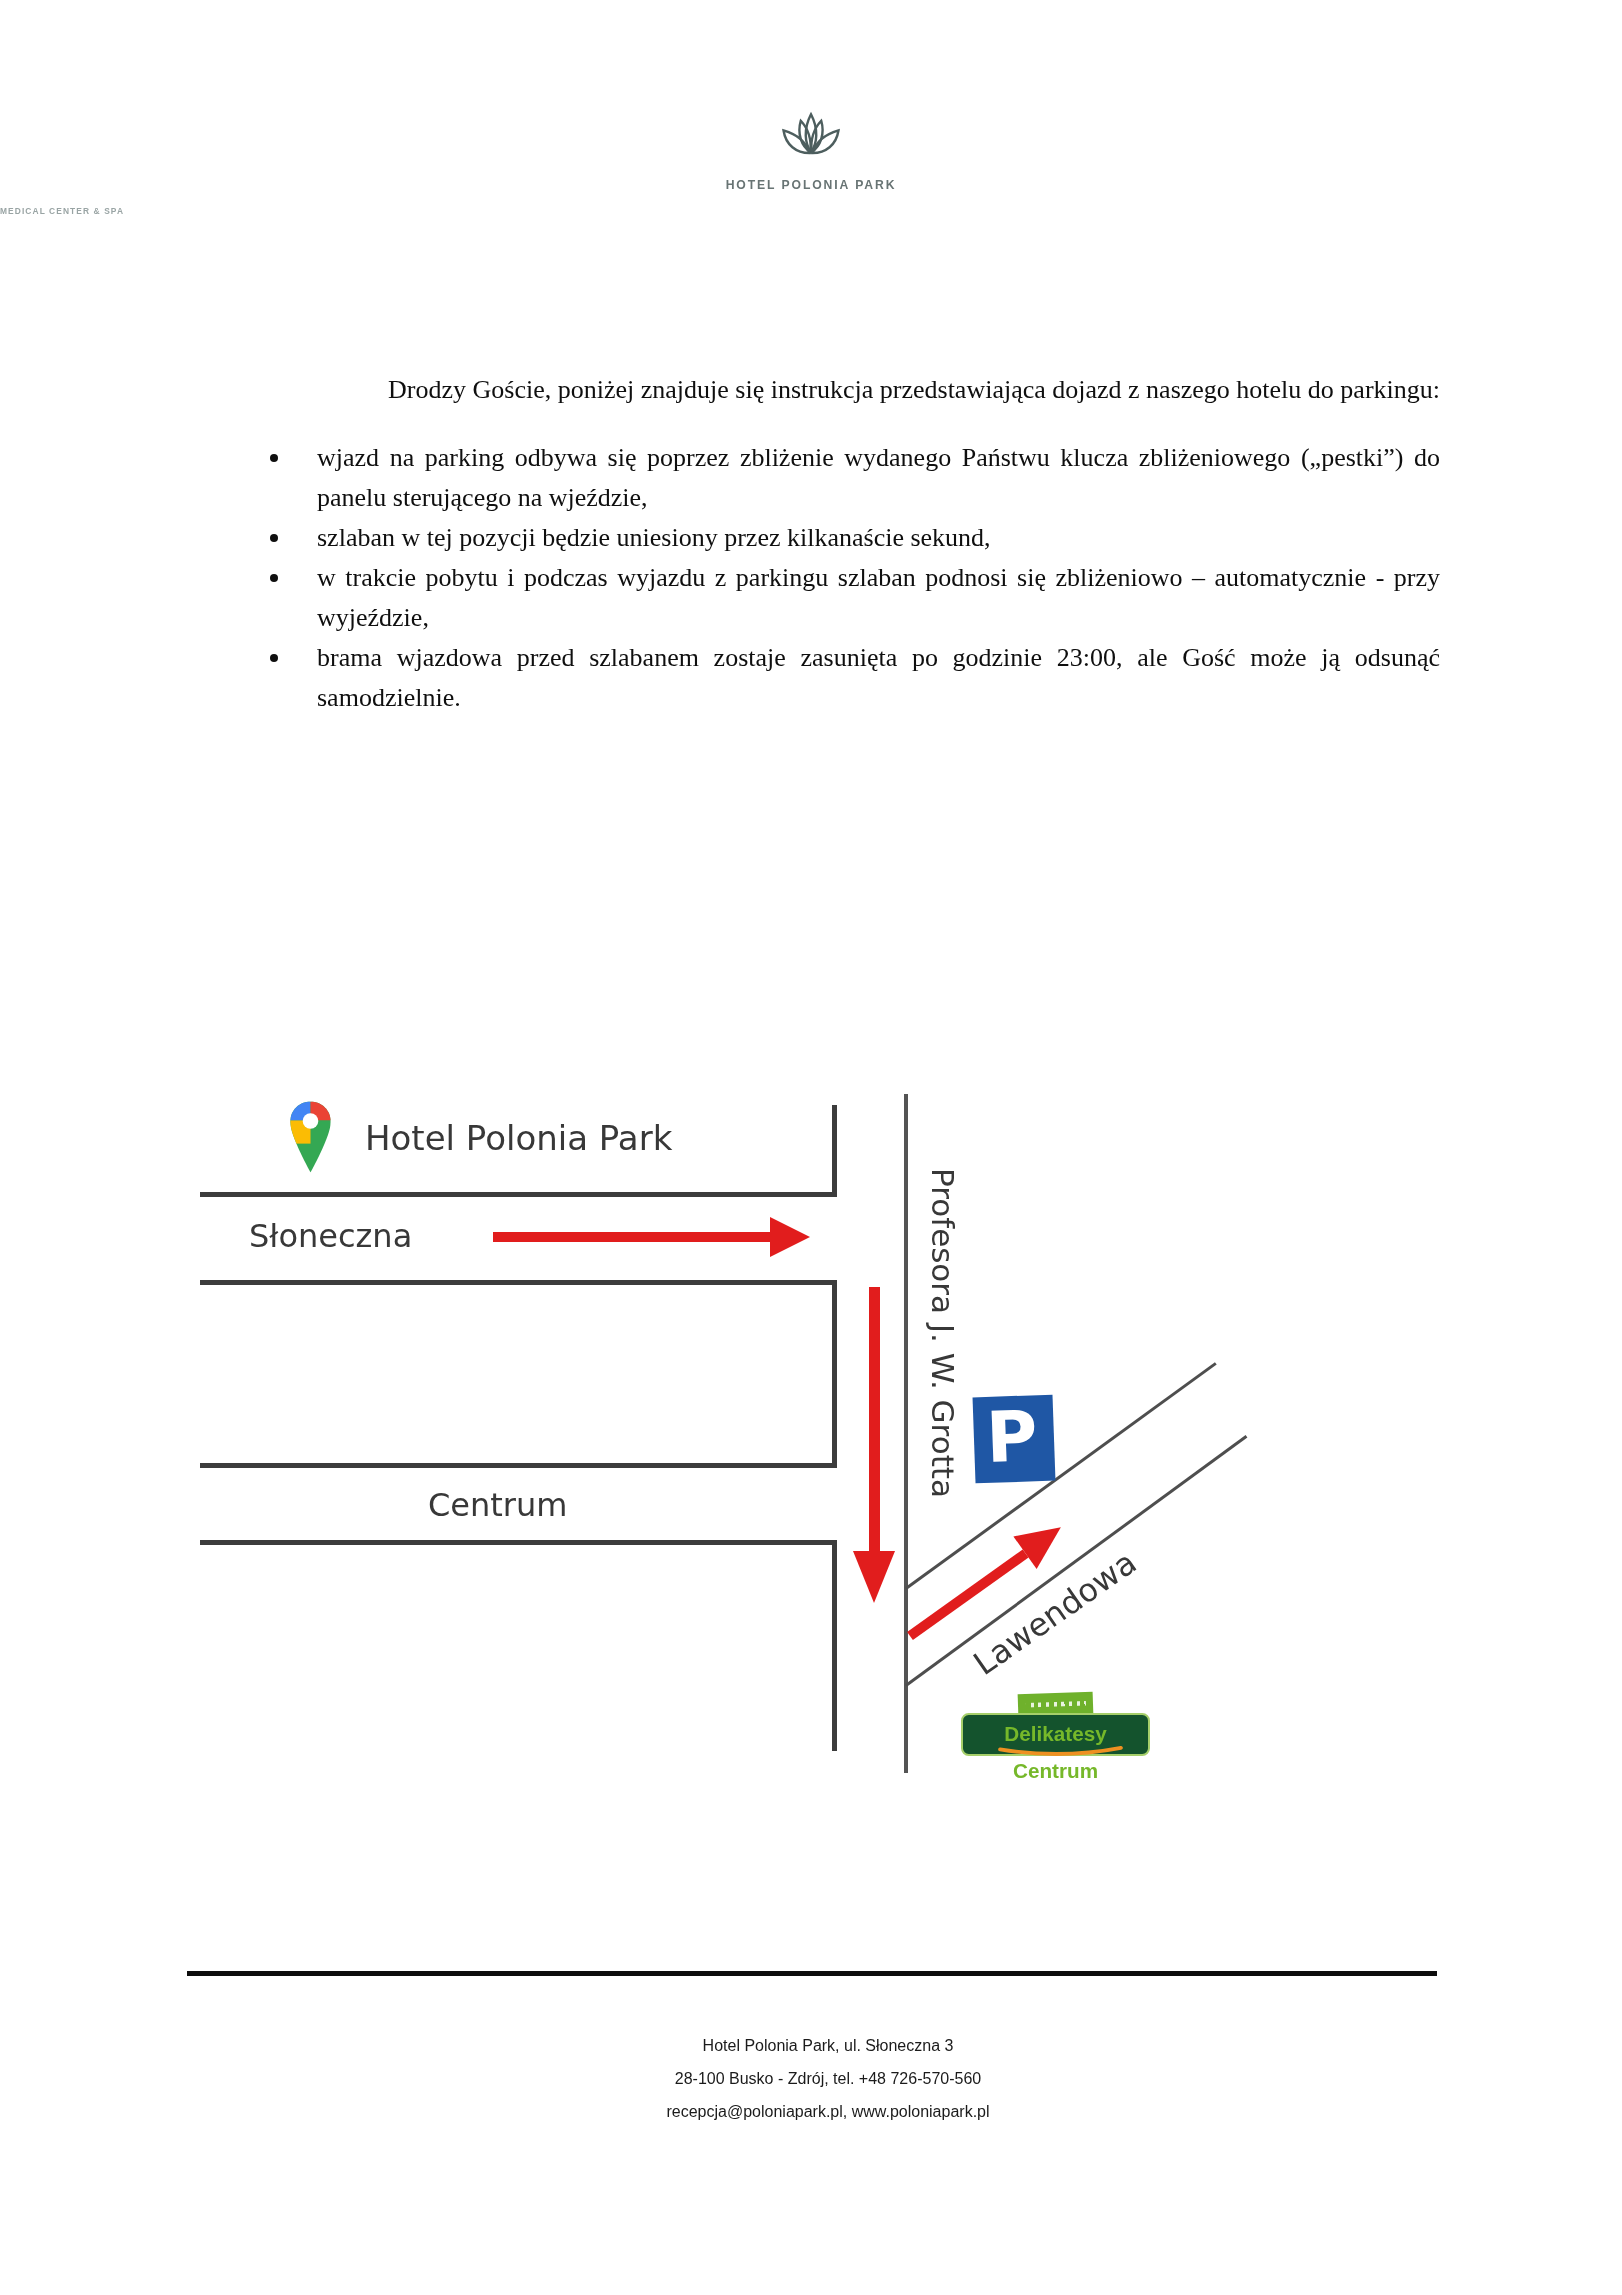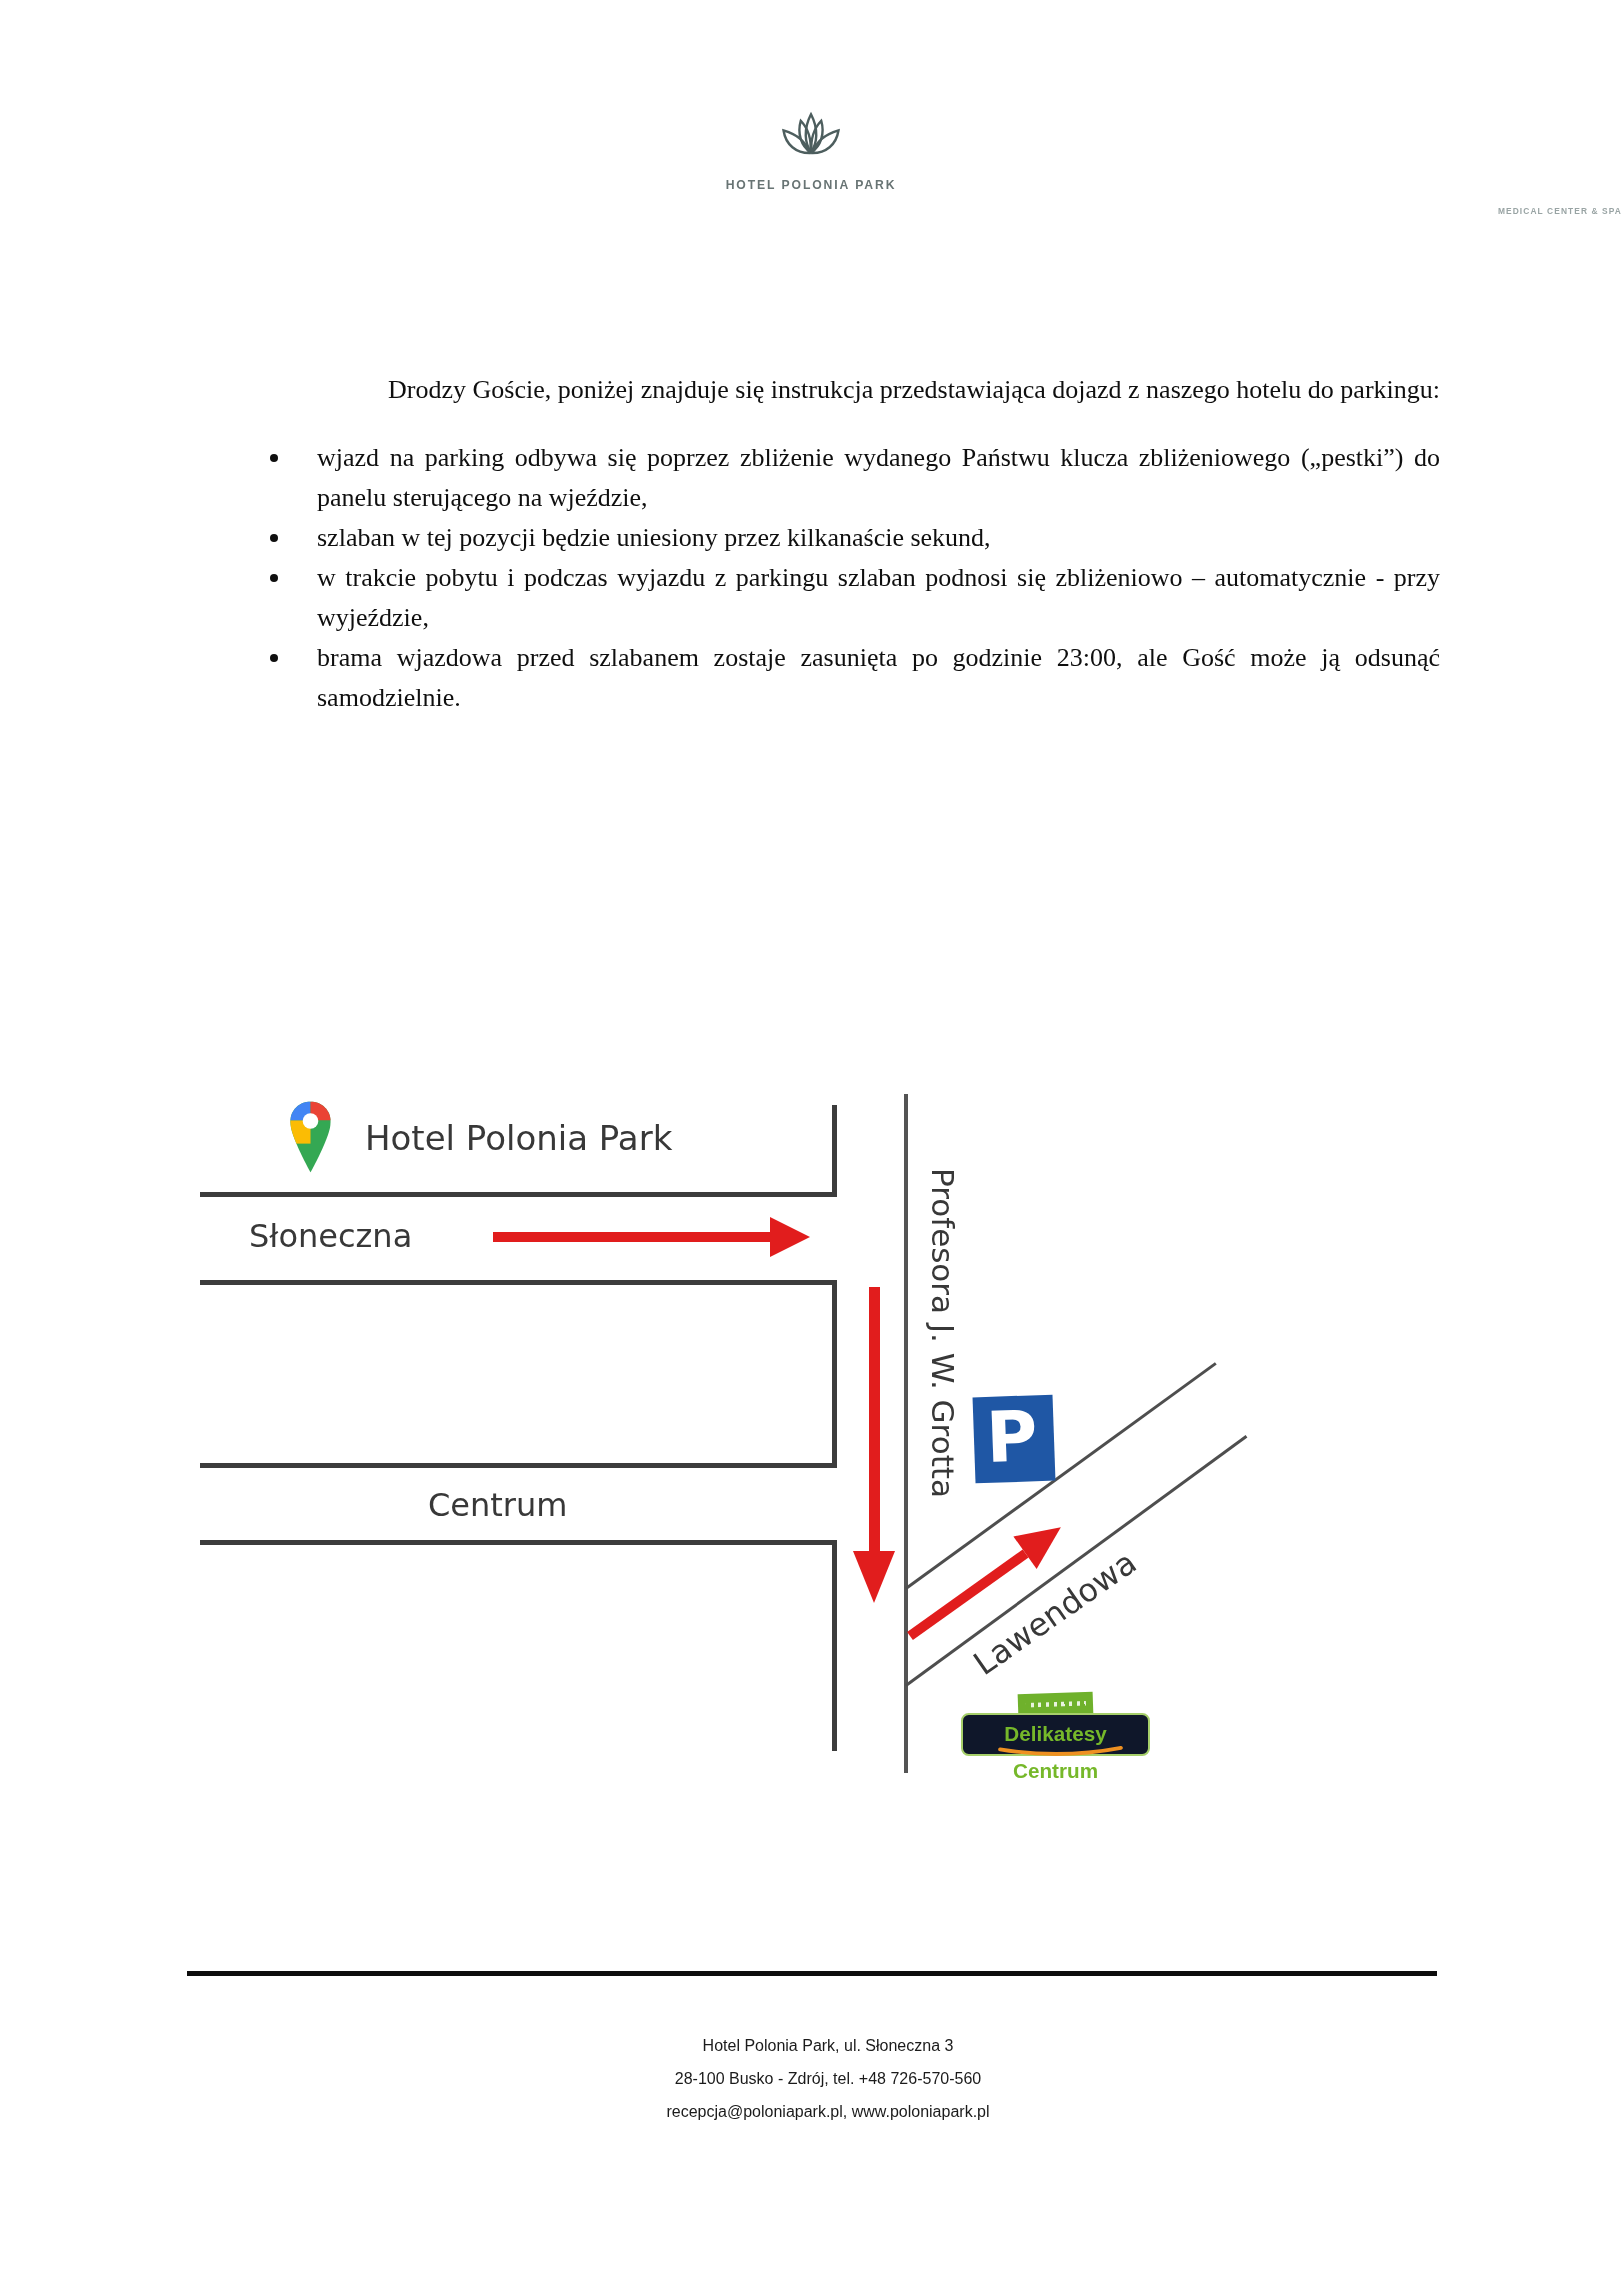--- a/index.html
+++ b/index.html
@@ -2,21 +2,21 @@
 <html style="font-size:12.2px"><head>
 <meta charset="utf-8">
 <style>
   html,body{margin:0;padding:0;background:#ffffff;}
   body{width:1622px;height:2295px;position:relative;font-family:"Liberation Serif",serif;overflow:hidden;}
 
   
   .brand-flower{position:absolute;left:776px;top:99px;width:70px;height:64px;}
   .brand-line1{position:absolute;left:0;top:178px;width:1622px;text-align:center;
     font-family:"Liberation Sans",sans-serif;font-size:12.2px;font-weight:600;letter-spacing:1.9px;color:#687474;}
-  .brand-line2{position:absolute;left:0;top:206px;width:1622px;text-align:right;
+  .brand-line2{position:absolute;left:0;top:206px;width:1622px;text-align:left;
     font-family:"Liberation Sans",sans-serif;font-size:8.4px;font-weight:600;letter-spacing:1.1px;color:#99a4a4;}
 
   
   .doc-text{position:absolute;left:200px;top:370px;width:1240px;color:#0f0f0f;
     font-family:"Liberation Serif",serif;font-size:26px;line-height:40px;}
   .doc-text p{margin:0 0 27.5px 0;text-align:right;}
   .doc-text ul{margin:0;padding:0;list-style:none;}
   .doc-text li{position:relative;padding-left:117px;text-align:justify;}
   .doc-text li::before{content:"";position:absolute;left:70px;top:16px;width:8.4px;height:8.4px;border-radius:50%;background:#0f0f0f;}
 
@@ -50,21 +50,21 @@
   .arrow-diag .head{position:absolute;left:142px;top:-20.7px;width:0;height:0;
     border-top:20.7px solid transparent;border-bottom:20.7px solid transparent;border-left:44px solid #e11d1d;}
 
   .p-sign{position:absolute;left:774px;top:306px;width:80px;height:86px;background:#1f57a5;
     transform:rotate(-2deg);color:#ffffff;font-family:"DejaVu Sans",sans-serif;font-weight:bold;
     font-size:70px;line-height:83px;padding-left:12.2px;box-sizing:border-box;}
 
   .deli-tab{position:absolute;left:818px;top:603px;width:75px;height:23px;background:#6fb12c;transform:rotate(-2deg);
     background-image:repeating-linear-gradient(90deg,rgba(255,255,255,0) 0 4.6px,rgba(255,255,255,.85) 4.6px 7.7px);
     background-size:80% 4.6px;background-position:center 9.2px;background-repeat:no-repeat;}
-  .deli-box{position:absolute;left:761px;top:623px;width:189px;height:43px;background:#0f172a;
+  .deli-box{position:absolute;left:761px;top:623px;width:189px;height:43px;background:#14532d;
     border:2.3px solid #a6cf6a;border-radius:7.7px;box-sizing:border-box;text-align:center;
     font-family:"Liberation Sans",sans-serif;font-weight:bold;font-size:20.7px;line-height:37px;color:#76b82a;}
   .deli-swoosh{position:absolute;left:34px;top:29px;width:127px;height:13.8px;}
 
   
   .footer-rule{position:absolute;left:187px;top:1971px;width:1250px;height:4.6px;background:#0d0d0d;}
   .footer-line{position:absolute;left:17px;width:1622px;text-align:center;
     font-family:"Liberation Sans",sans-serif;font-size:16px;color:#1b1b1b;}
   .f1{top:2037px;} .f2{top:2070px;} .f3{top:2103px;}
 </style>

